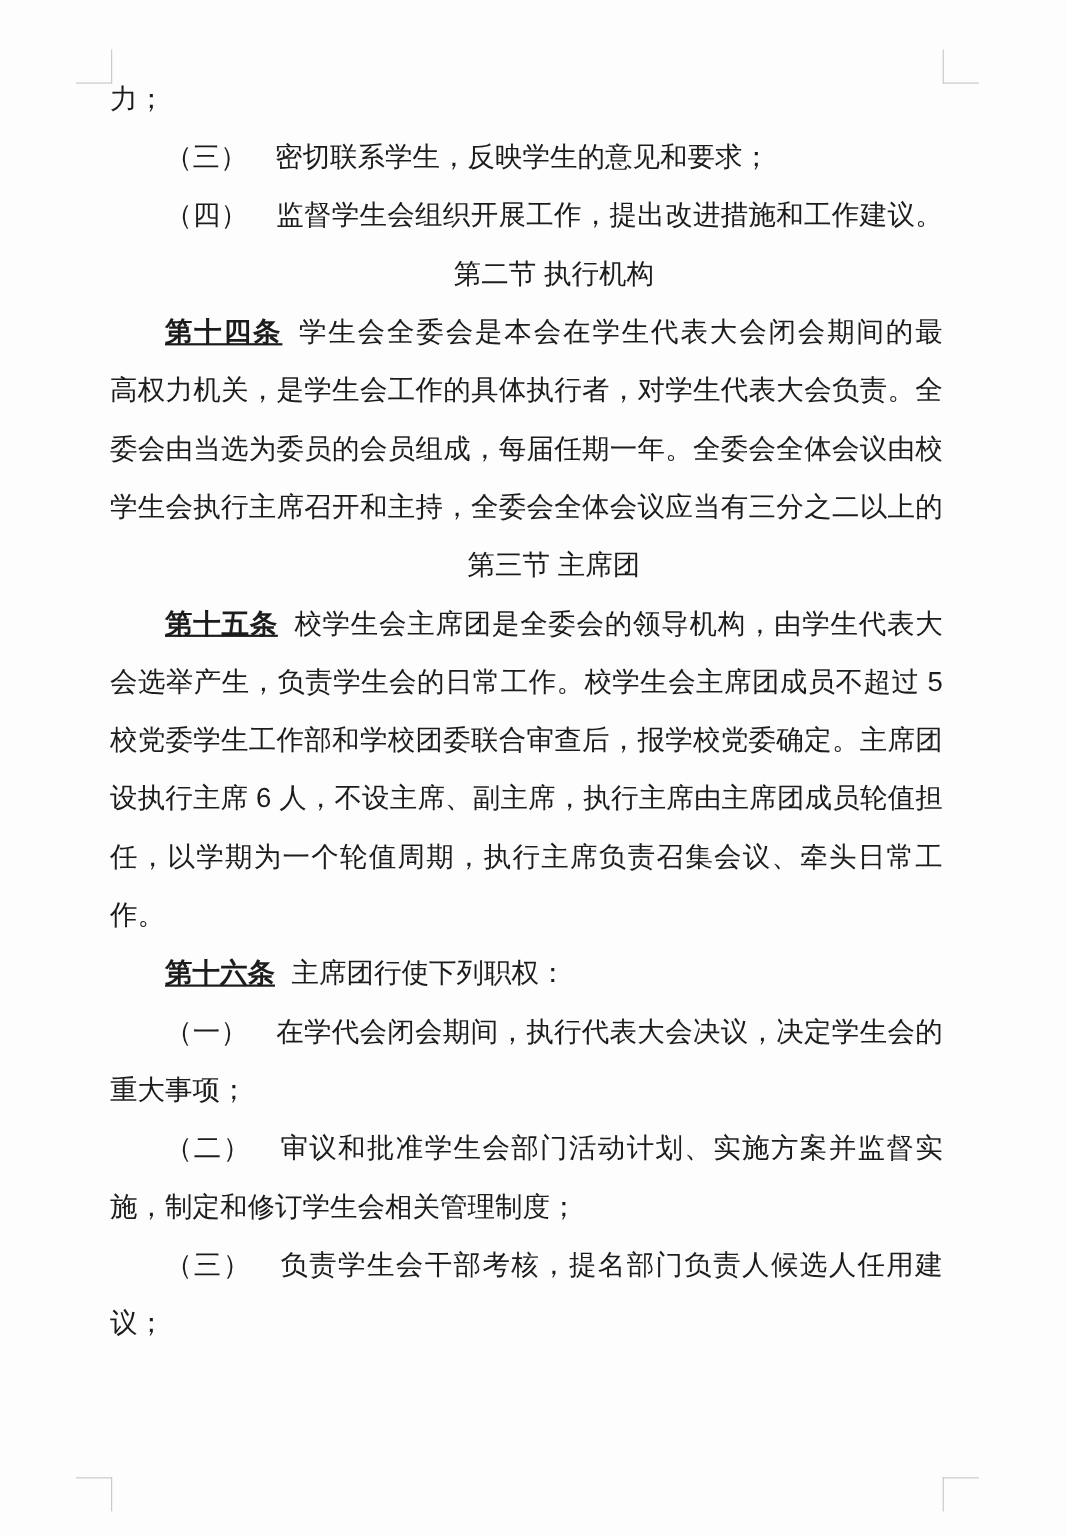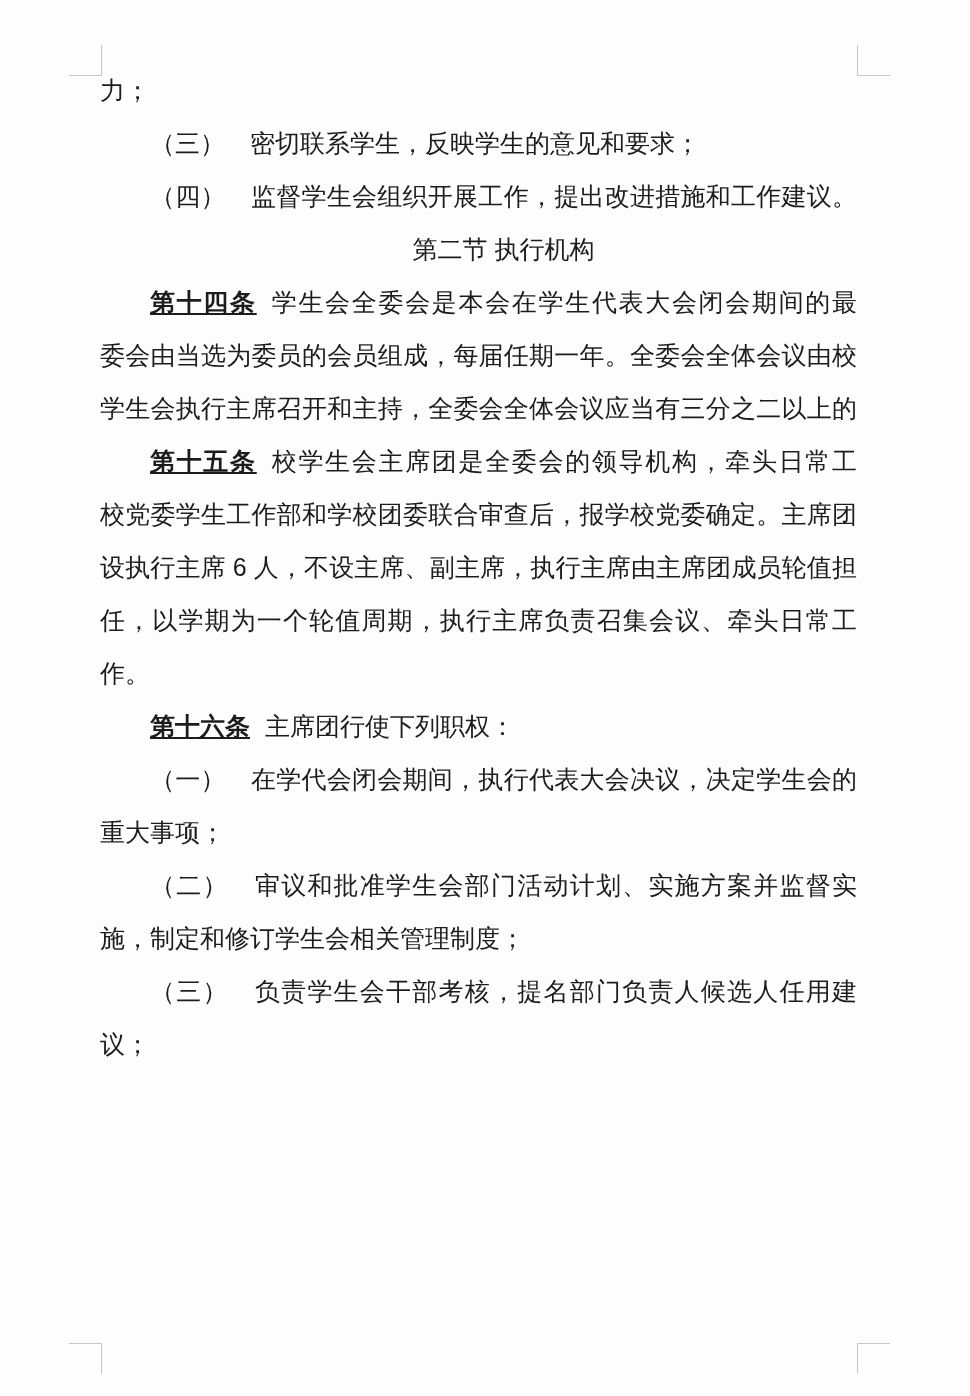--- a/index.html
+++ b/index.html
@@ -68,23 +68,26 @@
   <div class="mark tr"></div>
   <div class="mark bl"></div>
   <div class="mark br"></div>
 
   <div class="textarea" id="doc-body">
       <div class="line">力；</div>
       <div class="line indent">（三）　密切联系学生，反映学生的意见和要求；</div>
       <div class="line indent fill">（四）　监督学生会组织开展工作，提出改进措施和工作建议。</div>
       <div class="line heading">第二节 执行机构</div>
       <div class="line indent fill"><span class="lead">第十四条</span><span>学生会全委会是本会在学生代表大会闭会期间的最</span></div>
+      <div class="line fill">高权力机关，是学生会工作的具体执行者，对学生代表大会负责。全</div>
       <div class="line fill">委会由当选为委员的会员组成，每届任期一年。全委会全体会议由校</div>
       <div class="line fill">学生会执行主席召开和主持，全委会全体会议应当有三分之二以上的</div>
-      <div class="line indent fill"><span class="lead">第十五条</span><span>校学生会主席团是全委会的领导机构，牵头日常工</span></div>
+      <div class="line heading">第三节 主席团</div>
+      <div class="line indent fill"><span class="lead">第十五条</span><span>校学生会主席团是全委会的领导机构，由学生代表大</span></div>
+      <div class="line fill">会选举产生，负责学生会的日常工作。校学生会主席团成员不超过 5</div>
       <div class="line fill">校党委学生工作部和学校团委联合审查后，报学校党委确定。主席团</div>
       <div class="line fill">设执行主席 6 人，不设主席、副主席，执行主席由主席团成员轮值担</div>
       <div class="line fill">任，以学期为一个轮值周期，执行主席负责召集会议、牵头日常工</div>
       <div class="line">作。</div>
       <div class="line indent"><span class="lead">第十六条</span><span>主席团行使下列职权：</span></div>
       <div class="line indent fill">（一）　在学代会闭会期间，执行代表大会决议，决定学生会的</div>
       <div class="line">重大事项；</div>
       <div class="line indent fill">（二）　审议和批准学生会部门活动计划、实施方案并监督实</div>
       <div class="line">施，制定和修订学生会相关管理制度；</div>
       <div class="line indent fill">（三）　负责学生会干部考核，提名部门负责人候选人任用建</div>

